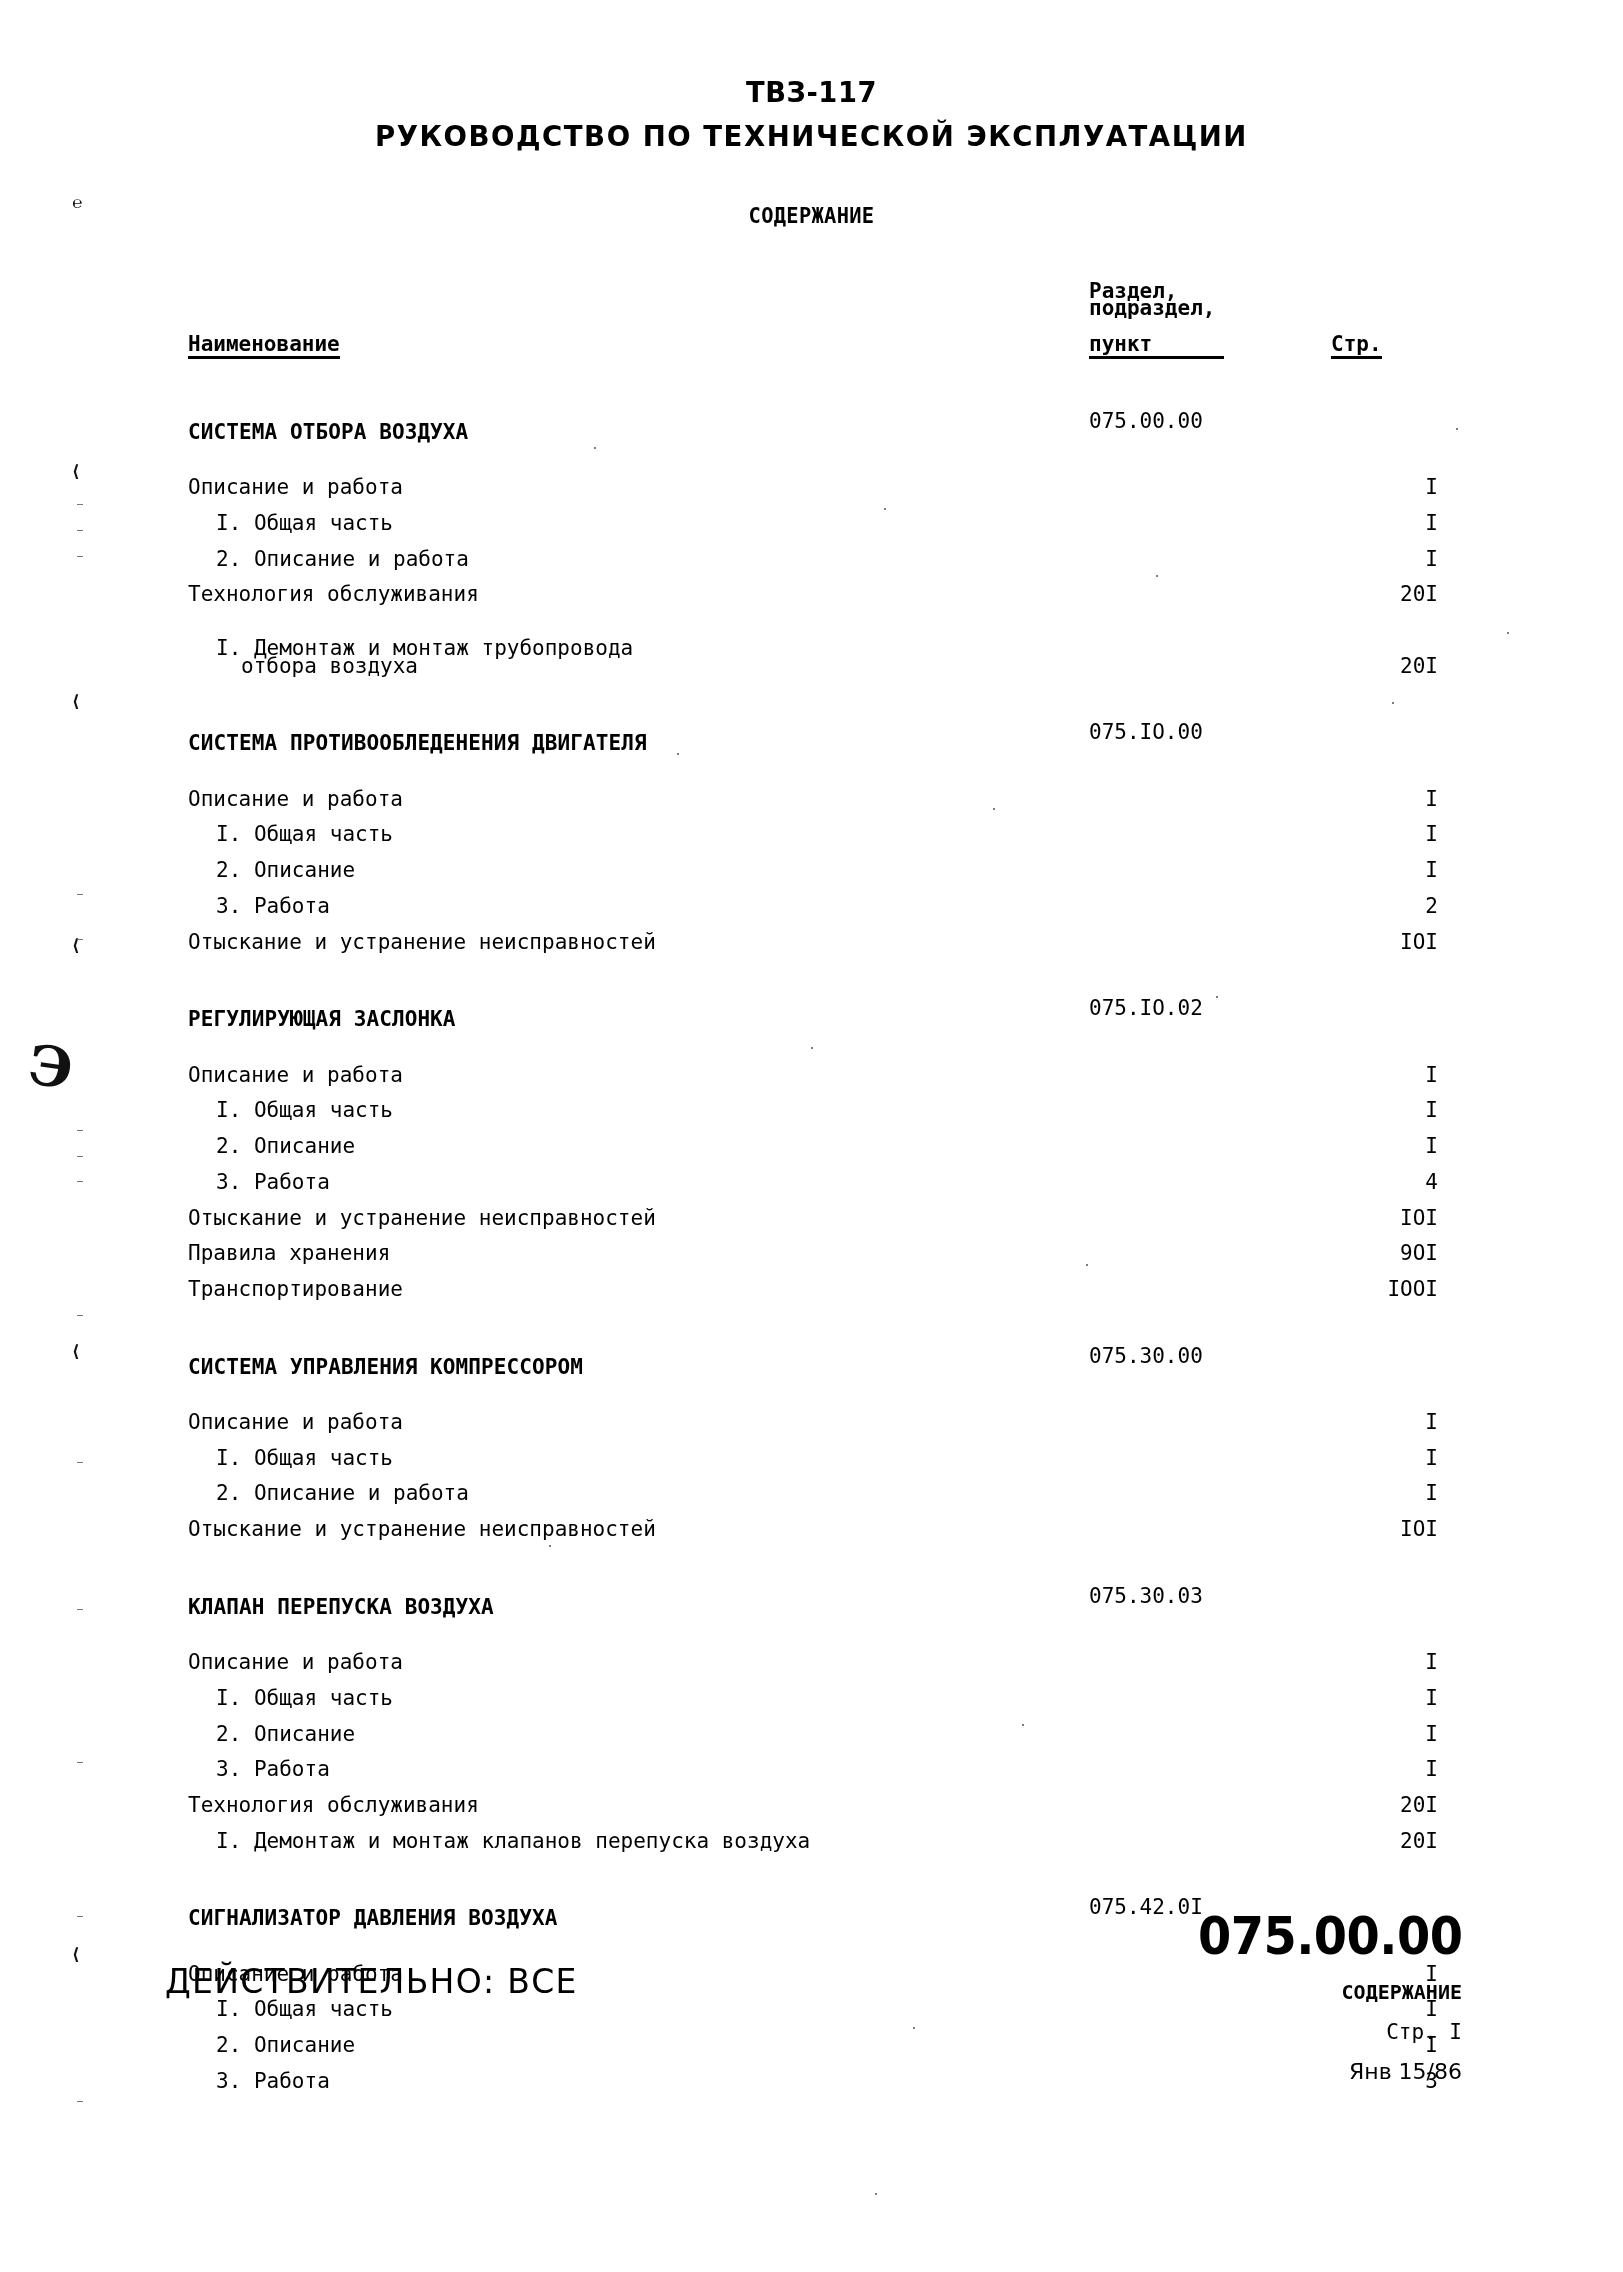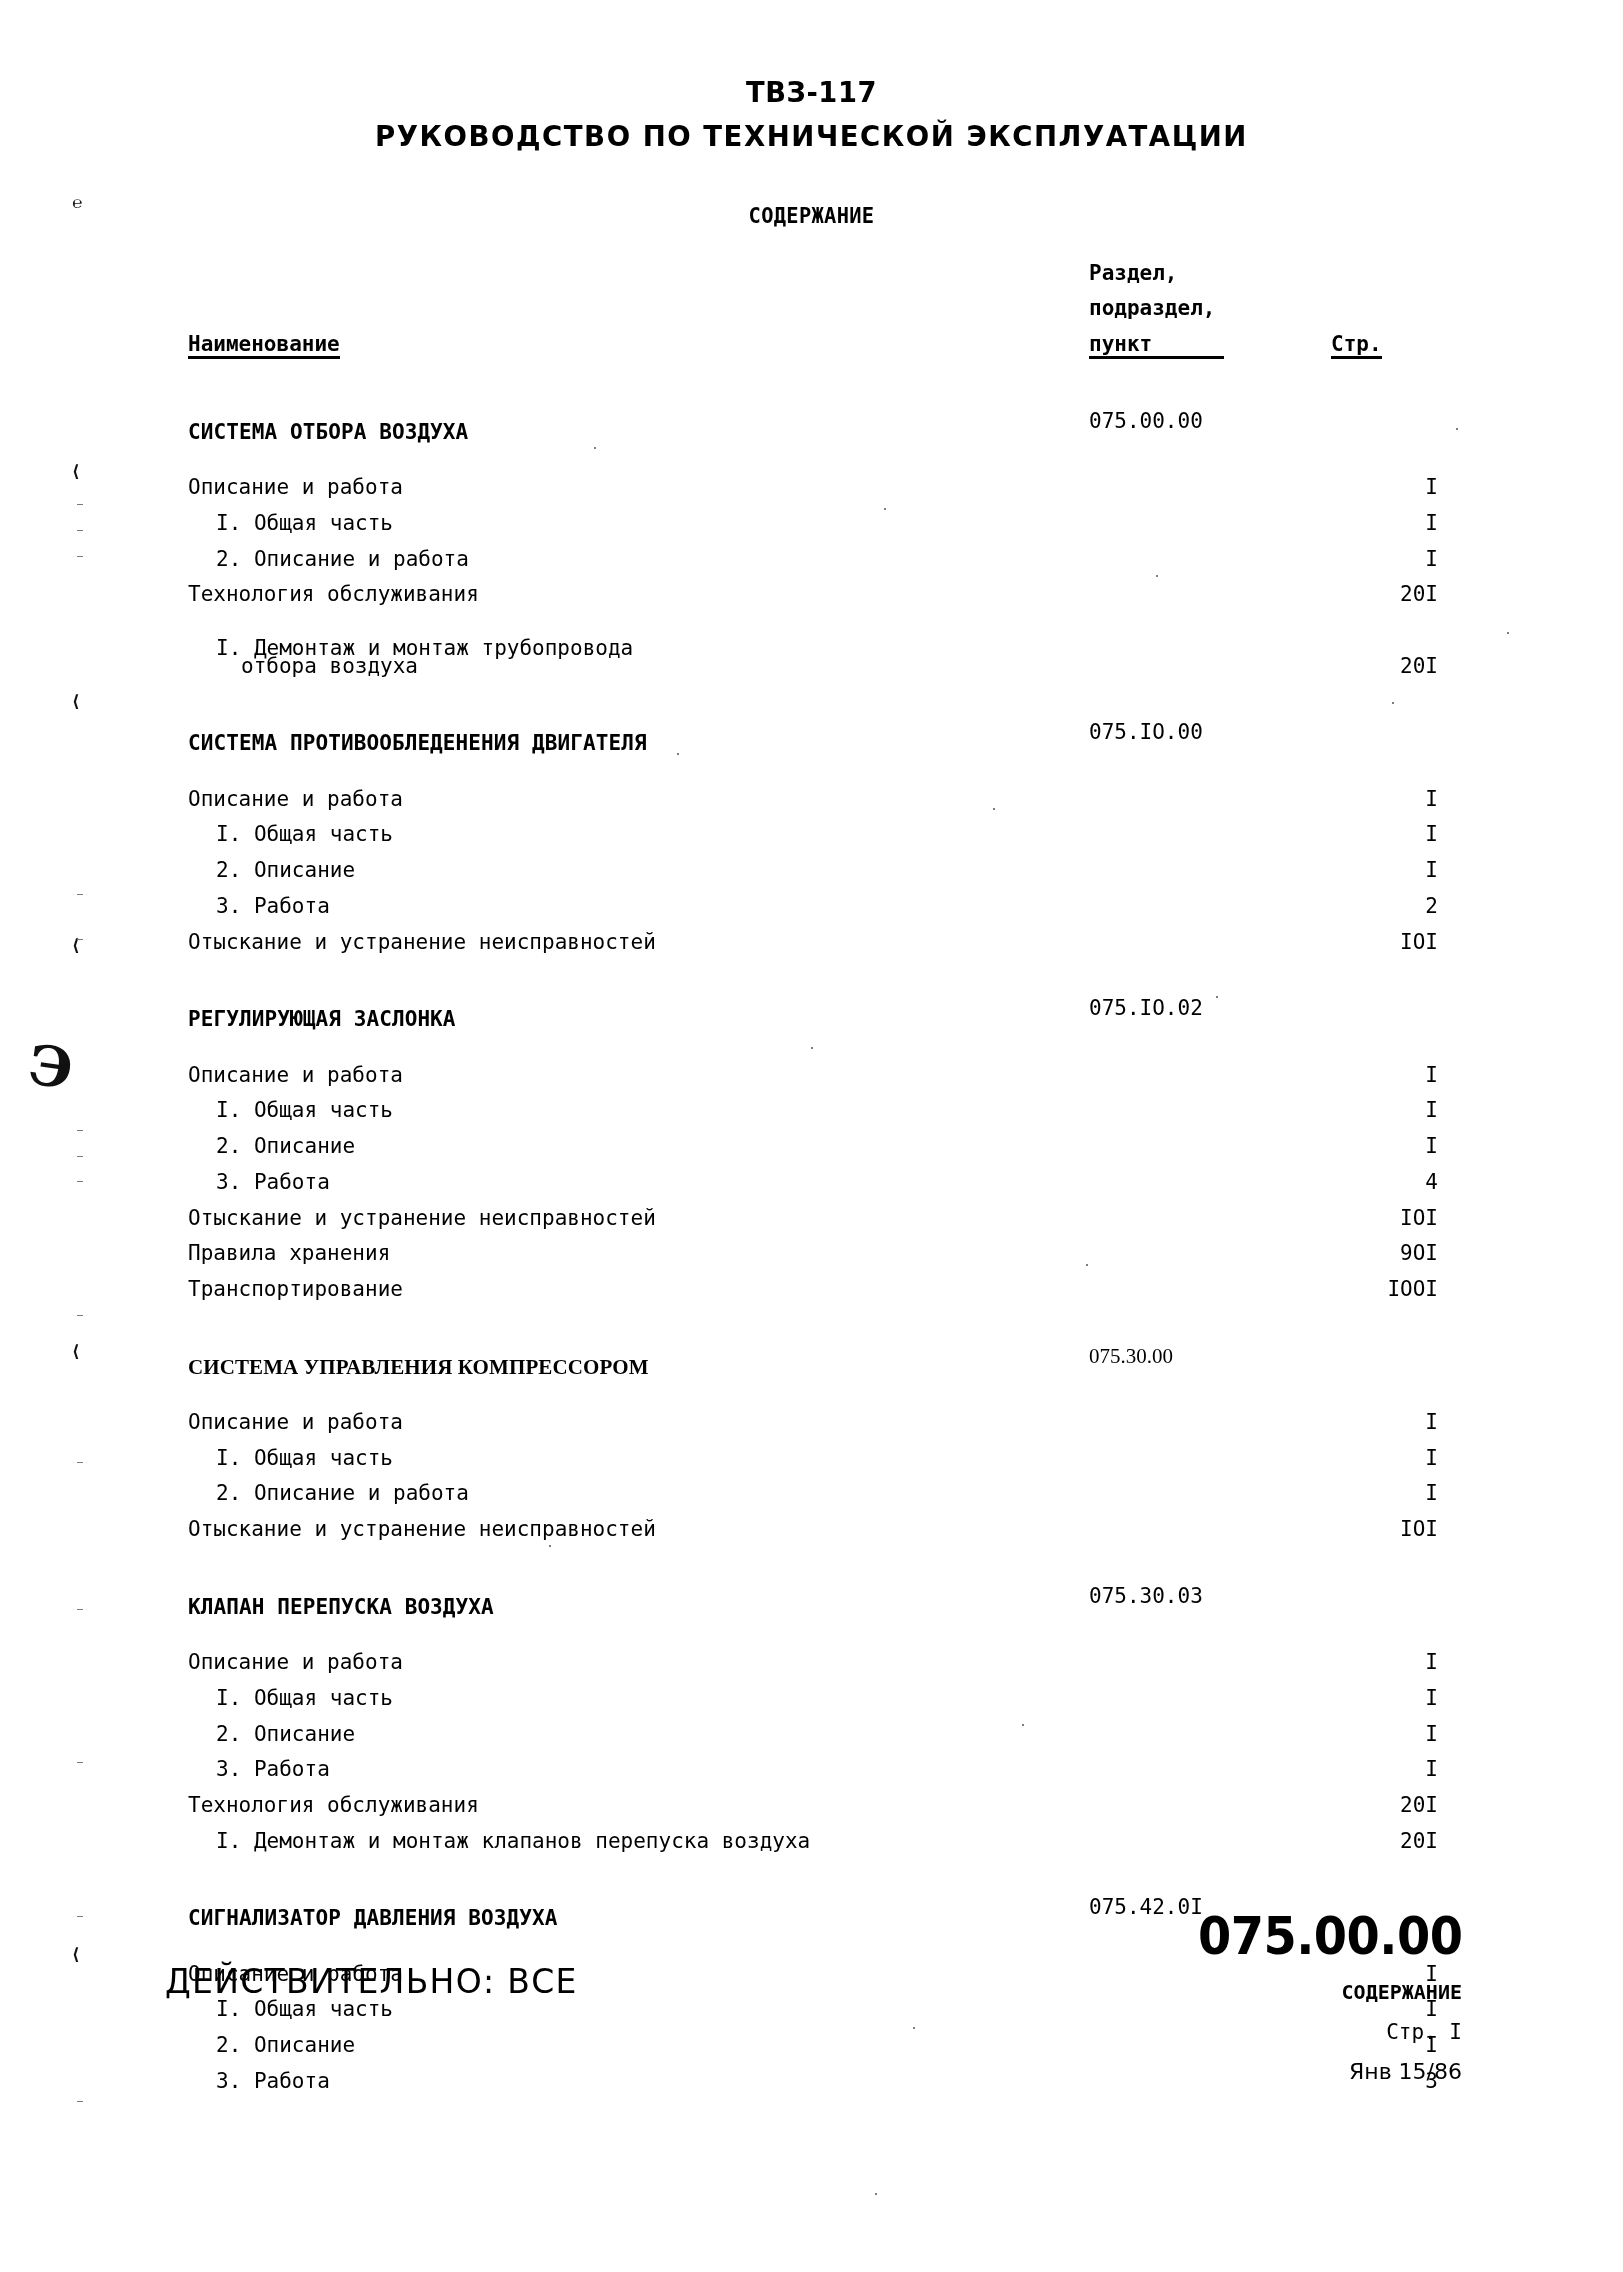--- a/index.html
+++ b/index.html
@@ -54,21 +54,21 @@
   }
 
   
   .colhead {
     position: absolute;
     font-size: 21px;
     font-weight: bold;
     letter-spacing: 0px;
     white-space: nowrap;
   }
-  #hdr-razdel   { left: 1089px; top: 261px; }
+  #hdr-razdel   { left: 1089px; top: 279px; }
   #hdr-podrazdel{ left: 1089px; top: 296px; }
   #hdr-punkt    { left: 1089px; top: 332px; }
   #hdr-punkt u  { text-decoration: none; border-bottom: 3.2px solid #000; padding-right: 72px; }
   #hdr-naim     { left: 188px;  top: 332px; }
   #hdr-naim u   { text-decoration: none; border-bottom: 3.2px solid #000; }
   #hdr-str      { left: 1331px; top: 332px; }
   #hdr-str u    { text-decoration: none; border-bottom: 3.2px solid #000; }
 
   
   .row {
@@ -278,21 +278,21 @@
         <span class="pg">IOI</span>
       </div>
       <div class="row lvl0" style="top: 1241px;">
         <span class="name">Правила хранения</span>
         <span class="pg">9OI</span>
       </div>
       <div class="row lvl0" style="top: 1277px;">
         <span class="name">Транспортирование</span>
         <span class="pg">IOOI</span>
       </div>
-      <div class="row lvl0 section" style="top: 1344px; font-family: Liberation Serif, serif;">
+      <div class="row lvl0 section" style="top: 1344px;">
         <span class="name">СИСТЕМА УПРАВЛЕНИЯ КОМПРЕССОРОМ</span>
         <span class="code">075.30.00</span>
       </div>
       <div class="row lvl0" style="top: 1410px;">
         <span class="name">Описание и работа</span>
         <span class="pg">I</span>
       </div>
       <div class="row lvl1" style="top: 1446px;">
         <span class="name">I. Общая часть</span>
         <span class="pg">I</span>

